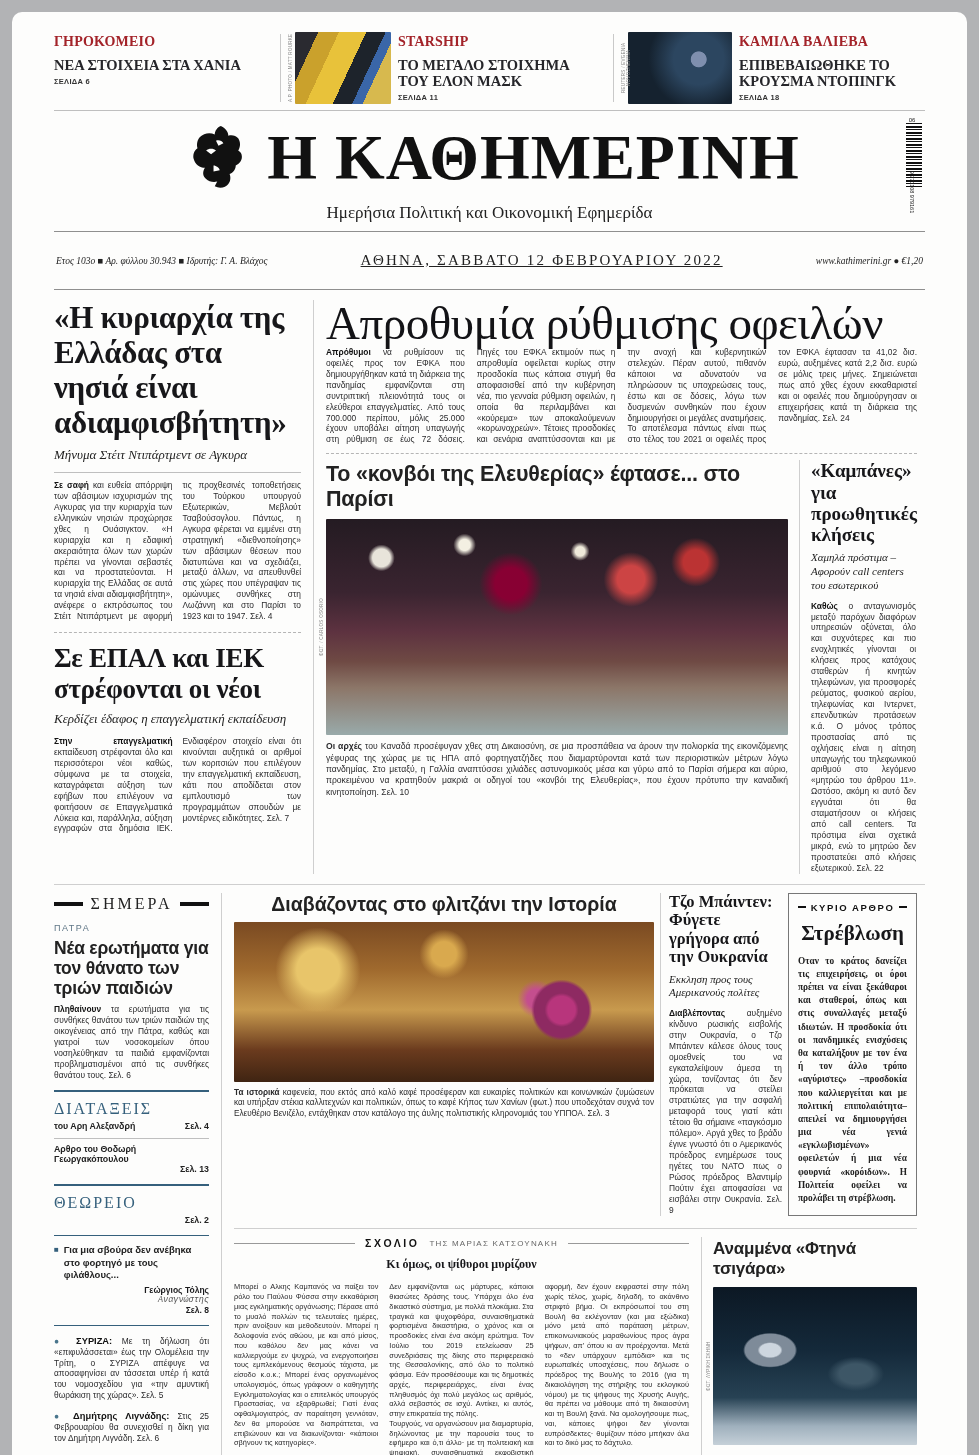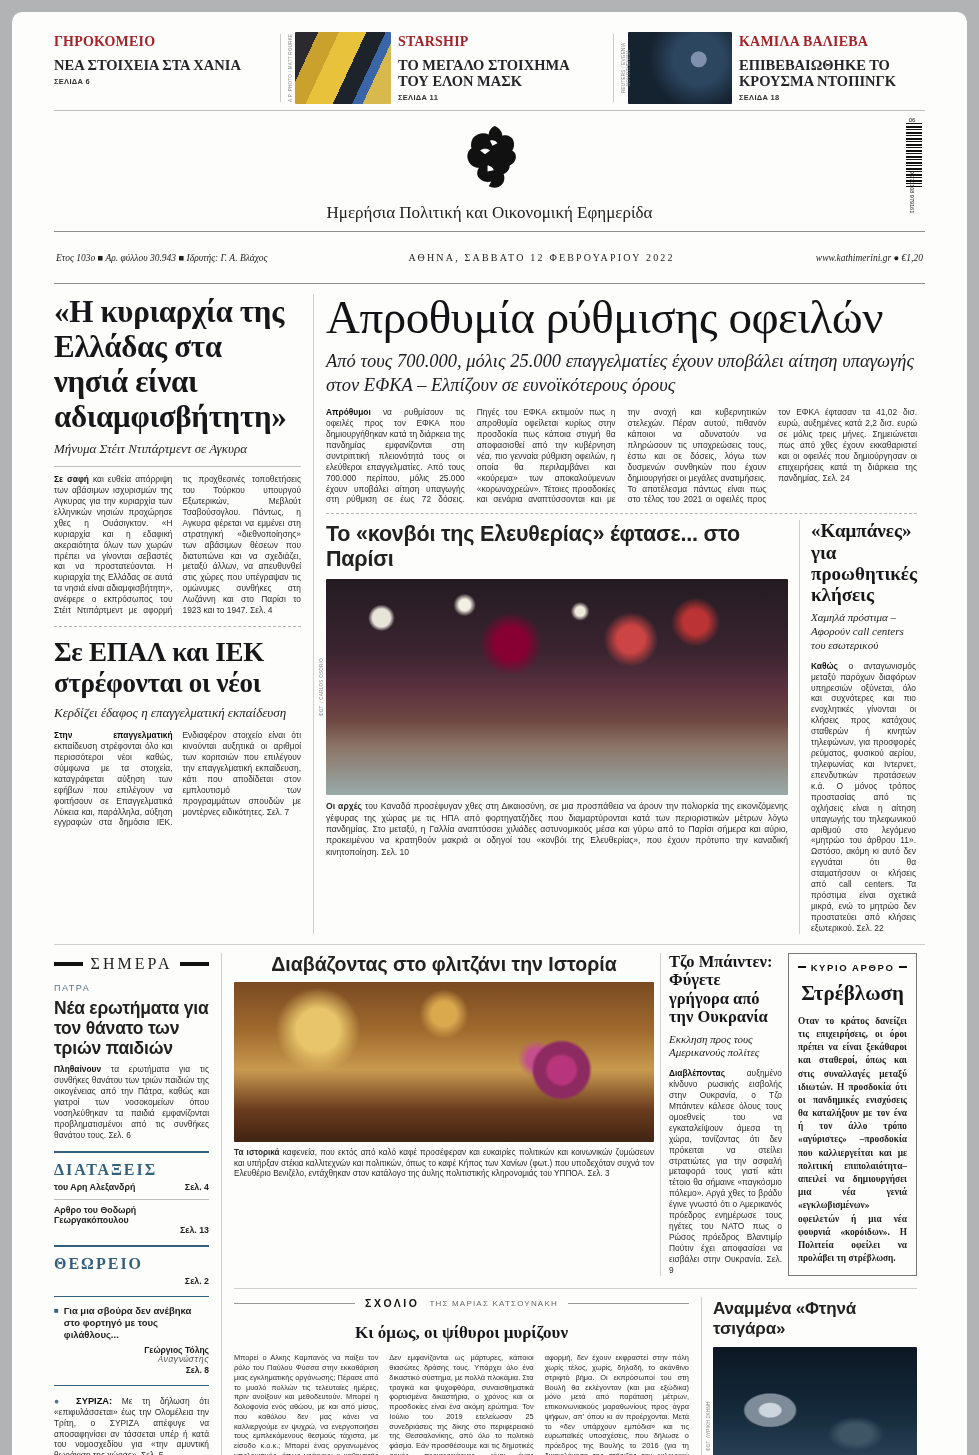--- a/index.html
+++ b/index.html
@@ -30,21 +30,21 @@
   .mast-title { font-family:"Liberation Serif",serif; font-weight:bold; font-size:64px; letter-spacing:1px; color:#111; line-height:.95; }
   .mast-sub { font-family:"Liberation Serif",serif; font-size:17px; color:#222; margin:8px 0 8px; }
   .barcode-wrap { position:absolute; right:0; top:6px; width:26px; height:86px; display:flex; flex-direction:column; align-items:center; }
   .barcode-top { font-size:6px; color:#222; }
   .barcode { width:64px; height:16px; transform:rotate(90deg) translateY(-2px); transform-origin:center;
              background:repeating-linear-gradient(90deg,#111 0 1px,#fff 1px 3px,#111 3px 5px,#fff 5px 6px); margin-top:24px; }
   .barcode-num { font-size:5.5px; color:#222; transform:rotate(90deg); margin-top:26px; white-space:nowrap; }
   .dateline { display:flex; justify-content:space-between; align-items:center; border-top:1px solid #8f8f8f; border-bottom:1px solid #8f8f8f;
               padding:20px 2px; font-family:"Liberation Serif",serif; font-size:9.5px; color:#222; }
   .dateline .it { font-style:italic; }
-  .dateline .center { letter-spacing:2.2px; font-size:10px; }
+  .dateline .center { letter-spacing:2.2px; font-size:15px;text-decoration:underline; }
 
   
   .main-grid { display:grid; grid-template-columns:260px 591px; column-gap:12px; padding-top:10px; }
   .leftcol { border-right:1px solid #cfcfcf; padding-right:12px; }
   .h-lead { font-family:"Liberation Serif",serif; font-size:31px; line-height:1.13; color:#17171a; font-weight:700; letter-spacing:-.3px; }
   .subhead-it { font-family:"Liberation Serif",serif; font-style:italic; font-size:13px; color:#222; margin:7px 0 9px; }
   .bodycols2 { column-count:2; column-gap:10px; }
   .body-txt { font-size:8.4px; line-height:1.3; text-align:justify; color:#2a2a2c; }
   .body-txt b { color:#111; }
   .dashed { border:none; border-top:1px dashed #b5b5b5; margin:10px 0; }
@@ -71,21 +71,21 @@
 
   
   .lower-grid { display:grid; grid-template-columns:168px 683px; column-gap:12px; margin-top:10px; border-top:1px solid #cfcfcf; padding-top:8px; }
   .sidebar { border-right:1px solid #cfcfcf; padding-right:12px; }
   .simera-head { display:flex; align-items:center; gap:8px; margin:2px 0 10px; }
   .simera-head .bar { flex:1; height:4px; background:#111; }
   .simera-title { font-family:"Liberation Serif",serif; font-size:16px; letter-spacing:3px; color:#222; }
   .kicker { font-size:9px; letter-spacing:1.5px; color:#5e7585; margin-bottom:5px; }
   .h-sidebar { font-size:17.5px; line-height:1.15; color:#222; letter-spacing:-.2px; margin-bottom:6px; }
   .sb-rule { border:none; border-top:1px solid #35607c; margin:10px 0 8px; }
-  .blue-head { font-family:"Liberation Serif",serif; font-weight:bold; font-size:16px; letter-spacing:2px; color:#35607c; }
+  .blue-head { font-family:"Liberation Serif",serif; font-weight:normal; font-size:16px; letter-spacing:2px; color:#35607c; }
   .sb-item { display:flex; justify-content:space-between; font-size:8.8px; font-weight:bold; color:#222; margin-top:3px; }
   .sb-pg { font-weight:bold; }
   .quote-item { font-size:9.5px; font-weight:bold; color:#222; line-height:1.3; display:flex; gap:5px; margin-top:6px; }
   .sq { color:#35607c; font-size:8px; line-height:1.6; }
   .quote-meta { text-align:right; font-size:8.5px; margin-top:3px; }
   .quote-meta .role { font-style:italic; font-weight:normal; color:#555; font-family:Liberation Mono, monospace; }
   .brief { font-size:8.4px; line-height:1.3; color:#2a2a2c; margin-top:9px; text-align:justify; }
   .brief .lbl { font-weight:bold; font-size:9.3px; color:#111; }
   .brief .dot { color:#49758c; }
 
@@ -103,21 +103,21 @@
   .kyrio-label .tick { flex:1; height:2px; background:#111; max-width:10px; }
   .kyrio-label span { font-size:9.5px; font-weight:bold; letter-spacing:1.6px; color:#111; }
   .kyrio-h { font-family:"Liberation Serif",serif; font-size:21px; text-align:center; margin:8px 0 9px; color:#17171a; }
   .kyrio-body { font-family:"Liberation Serif",serif; font-size:9.3px; line-height:1.42; text-align:justify; color:#222; font-weight:600; }
 
   .botband { display:grid; grid-template-columns:455px 216px; column-gap:12px; margin-top:12px; border-top:1px solid #cfcfcf; padding-top:8px; }
   .sxolio-head { display:flex; align-items:center; gap:10px; }
   .sxolio-head .ln { flex:1; height:1px; background:#999; }
   .sxolio-label { font-size:10.5px; font-weight:bold; letter-spacing:2.5px; color:#111; }
   .sxolio-by { font-size:8px; letter-spacing:1.2px; color:#666; }
-  .sxolio-h { font-family:"Liberation Serif",serif; font-weight:bold; font-size:17px; text-align:center; margin:14px 0 10px; color:#17171a; }
+  .sxolio-h { font-family:"Liberation Serif",serif; font-weight:bold; font-size:12px; text-align:center; margin:8px 0 10px; color:#17171a; }
   .bodycols3 { column-count:3; column-gap:11px; }
   .tiny { font-size:7.4px; line-height:1.32; }
   .tsigara { border-left:1px solid #cfcfcf; padding-left:11px; }
   .ph-tsigara { width:100%; height:158px;
      background:radial-gradient(ellipse at 28% 40%,#cdd6df 0 5%,#7e8b99 6% 12%,transparent 13%),
                 radial-gradient(ellipse at 70% 55%,#3d5666 0 8%,transparent 14%),
                 linear-gradient(180deg,#0c1824 0%,#14293a 40%,#274254 70%,#9fb0bd 88%,#c5d0d8 100%); }
   .griffin { width:74px; height:74px; flex:none; }
 </style>
 </head>
@@ -159,20 +159,21 @@
     </div>
   </div>
   <hr class="rule-h">
 
   <div class="masthead">
     <div class="mast-row">
       <svg class="griffin" viewBox="0 0 60 60">
         <path fill="#111" d="M34 4c-3 1-5 4-5 7-4-2-9-1-12 2-2 2-3 6-2 9-3 2-4 6-3 9 1 4 5 7 9 7-2 3-2 7 1 9 2 2 6 3 9 2l-2 4c4 2 9 1 11-2 2-2 2-6 1-8 3-1 5-4 5-7 3-1 5-4 5-7 0-2-1-4-3-5 2-3 2-7 0-10-2-2-5-3-8-2 0-3-2-6-6-8z"></path>
         <path fill="#fdfdfc" d="M30 16c2-1 5 0 6 2l-4 2zm-8 8c2-2 6-2 8 0l-4 3zm6 12c2 0 5 2 5 4l-5 1z"></path>
       </svg>
+      <div class="mast-title">Η ΚΑΘΗΜΕΡΙΝΗ</div>
     </div>
     <div class="mast-sub">Ημερήσια Πολιτική και Οικονομική Εφημερίδα</div>
     <div class="barcode-wrap">
       <span class="barcode-top">06</span>
       <div class="barcode"></div>
       <span class="barcode-num">9 771108 979161</span>
     </div>
     <div class="dateline">
       <span class="it">Ετος 103ο ■ Αρ. φύλλου 30.943 ■ Ιδρυτής: Γ. Α. Βλάχος</span>
       <span class="center">ΑΘΗΝΑ, ΣΑΒΒΑΤΟ 12 ΦΕΒΡΟΥΑΡΙΟΥ 2022</span>
@@ -197,21 +198,20 @@
         <div class="subhead-it">Κερδίζει έδαφος η επαγγελματική εκπαίδευση</div>
         <div class="bodycols2">
           <p class="body-txt"><b>Στην επαγγελματική</b> <span>εκπαίδευση στρέφονται όλο και περισσότεροι νέοι καθώς, σύμφωνα με τα στοιχεία, καταγράφεται αύξηση των εφήβων που επιλέγουν να φοιτήσουν σε Επαγγελματικά Λύκεια και, παράλληλα, αύξηση εγγραφών στα δημόσια ΙΕΚ. Ενδιαφέρον στοιχείο είναι ότι κινούνται αυξητικά οι αριθμοί των κοριτσιών που επιλέγουν την επαγγελματική εκπαίδευση, κάτι που αποδίδεται στον εμπλουτισμό των προγραμμάτων σπουδών με μοντέρνες ειδικότητες. Σελ. 7</span></p>
         </div>
       </article>
     </div>
 
     <div>
       <article>
         <h1 class="h-main">Απροθυμία ρύθμισης οφειλών</h1>
-        <div class="deck">Από τους 700.000, μόλις 25.000 επαγγελματίες έχουν υποβάλει αίτηση υπαγωγής στον ΕΦΚΑ – Ελπίζουν σε ευνοϊκότερους όρους</div>
         <div class="bodycols4">
           <p class="body-txt"><b>Απρόθυμοι</b> <span>να ρυθμίσουν τις οφειλές προς τον ΕΦΚΑ που δημιουργήθηκαν κατά τη διάρκεια της πανδημίας εμφανίζονται στη συντριπτική πλειονότητά τους οι ελεύθεροι επαγγελματίες. Από τους 700.000 περίπου, μόλις 25.000 έχουν υποβάλει αίτηση υπαγωγής στη ρύθμιση σε έως 72 δόσεις. Πηγές του ΕΦΚΑ εκτιμούν πως η απροθυμία οφείλεται κυρίως στην προσδοκία πως κάποια στιγμή θα αποφασισθεί από την κυβέρνηση νέα, πιο γενναία ρύθμιση οφειλών, η οποία θα περιλαμβάνει και «κούρεμα» των αποκαλούμενων «κορωνοχρεών». Τέτοιες προσδοκίες και σενάρια αναπτύσσονται και με την ανοχή και κυβερνητικών στελεχών. Πέραν αυτού, πιθανόν κάποιοι να αδυνατούν να πληρώσουν τις υποχρεώσεις τους, έστω και σε δόσεις, λόγω των δυσμενών συνθηκών που έχουν δημιουργήσει οι μεγάλες ανατιμήσεις. Το αποτέλεσμα πάντως είναι πως στο τέλος του 2021 οι οφειλές προς τον ΕΦΚΑ έφτασαν τα 41,02 δισ. ευρώ, αυξημένες κατά 2,2 δισ. ευρώ σε μόλις τρεις μήνες. Σημειώνεται πως από χθες έχουν εκκαθαριστεί και οι οφειλές που δημιούργησαν οι επιχειρήσεις κατά τη διάρκεια της πανδημίας. Σελ. 24</span></p>
         </div>
       </article>
       <hr class="dashed" style="margin:8px 0 6px;">
       <div class="convoy-row">
         <article>
           <h2 class="h-sans">Το «κονβόι της Ελευθερίας» έφτασε... στο Παρίσι</h2>
           <div class="photo-wrap">
             <span class="vcredit">ΦΩΤ. / CARLOS OSORIO</span>

